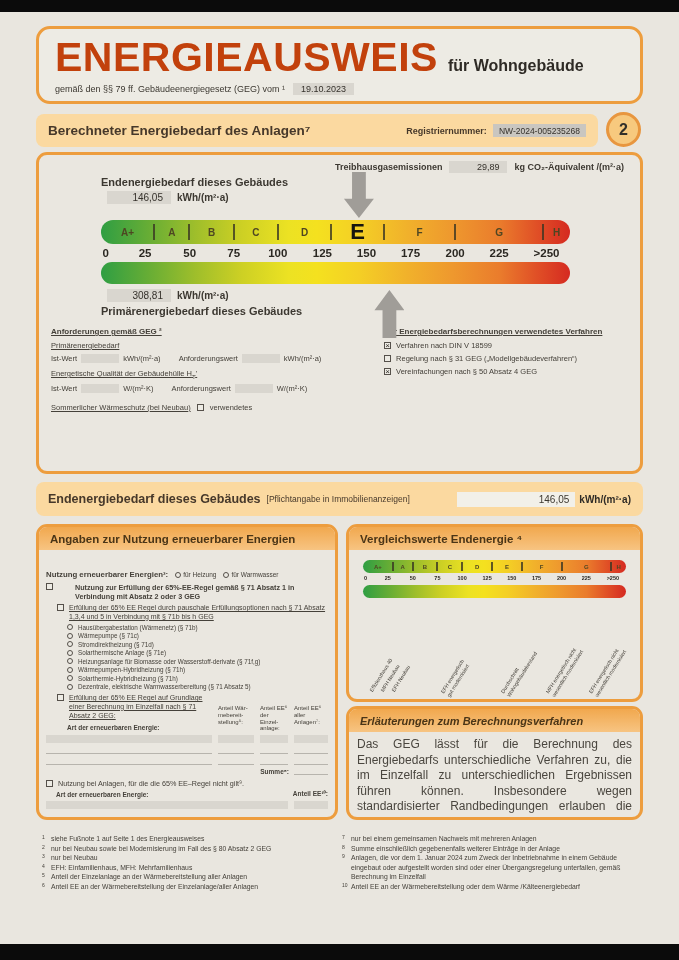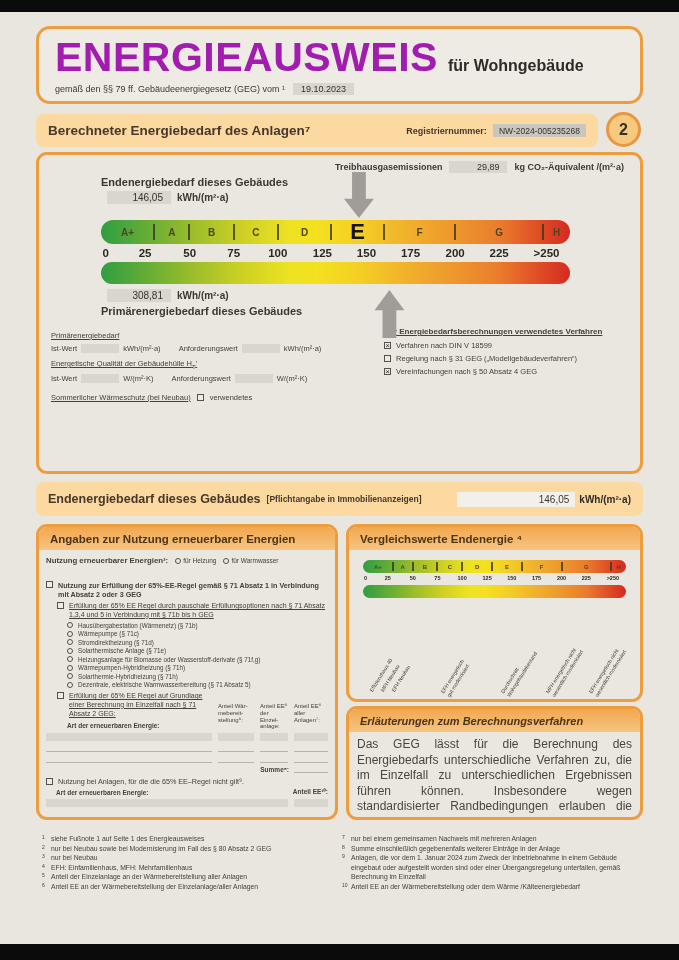--- a/index.html
+++ b/index.html
@@ -7,21 +7,21 @@
   body { position:relative; background:#e9e6df; font-family:"Liberation Sans",sans-serif; color:#3c3831; overflow:hidden; }
   .black-bar { position:absolute; left:0; width:679px; background:#0b0b0b; }
   .bar-top { top:0; height:12px; }
   .bar-bottom { top:944px; height:16px; }
   .page { position:absolute; left:0; top:12px; width:679px; height:932px; }
 
   
   .hdr { position:absolute; left:36px; top:14px; width:607px; height:78px; background:#edebe4;
          border:3px solid #ed9d3e; border-radius:14px; padding:8px 16px 0 16px; }
   .hdr-title-row { display:flex; align-items:baseline; gap:10px; }
-  .hdr-title { font-size:41px; font-weight:bold; color:#a21caf; letter-spacing:.5px; line-height:1; }
+  .hdr-title { font-size:41px; font-weight:bold; color:#c2410c; letter-spacing:.5px; line-height:1; }
   .hdr-sub { font-size:16px; font-weight:bold; color:#2e2a25; }
   .hdr-law { margin-top:5px; font-size:9px; color:#3c3831; display:flex; align-items:center; gap:8px; }
   .field { display:inline-block; background:#d9d6cf; color:#35312b; padding:1px 8px; }
 
   
   .titlebar { position:absolute; left:36px; top:102px; width:562px; height:33px; background:#fbd9a0;
               border-radius:8px; display:flex; align-items:center; padding:0 12px; }
   .titlebar-title { font-size:13.5px; font-weight:bold; color:#46382a; }
   .reg-label { margin-left:auto; font-size:9px; font-weight:bold; color:#46382a; }
   .reg-value { margin-left:6px; font-size:8.5px; background:#c9c6c0; padding:1.5px 6px; color:#35312b; }
@@ -87,33 +87,33 @@
   .summer-row { display:flex; align-items:center; gap:6px; margin-top:10px; }
   .cb { display:inline-block; width:7px; height:7px; border:1px solid #55504a; background:#edebe4;
         font-size:8px; line-height:6px; text-align:center; color:#2f2b26; flex:0 0 auto; }
   .vrow { display:flex; align-items:flex-start; gap:5px; margin:4px 0; }
   .vrow .cb { margin-top:1px; }
 
   
   .endbar { position:absolute; left:36px; top:470px; width:607px; height:34px; background:#fbd9a0;
             border-radius:8px; display:flex; align-items:center; padding:0 12px; }
   .endbar-label { font-size:12.5px; font-weight:bold; color:#46382a; }
-  .endbar-note { font-size:8.5px; margin-left:6px; color:#46382a;font-weight:bold; }
+  .endbar-note { font-size:8.5px; margin-left:6px; color:#46382a; }
   .endbar-field { margin-left:auto; background:#f2f0e9; width:118px; text-align:right; padding:2px 6px; font-size:10px; }
   .endbar-unit { font-weight:bold; font-size:10px; margin-left:4px; color:#2f2b26; }
 
   
   .renew-box { left:36px; top:512px; width:302px; height:296px; }
   .renew-box .obox-head { font-size:11.5px; }
-  .renew-body { padding:6px 7px; font-size:7px; color:#45413a; }
+  .renew-body { padding:20px 7px; font-size:7px; color:#45413a; }
   .rb-row1 { display:flex; align-items:center; gap:7px; }
   .rb-row1 .lbl { font-weight:bold; font-size:7.8px; }
   .rd { display:inline-block; width:6px; height:6px; border:1px solid #55504a; border-radius:50%; background:#edebe4; margin-right:2px; flex:0 0 auto; vertical-align:-1px; }
   .rgroup { font-size:6.5px; display:flex; align-items:center; }
-  .cb1-row { display:flex; gap:5px; margin-top:16px; font-size:7.2px; font-weight:bold; line-height:1.25; }
+  .cb1-row { display:flex; gap:22px; margin-top:4px; font-size:7.2px; font-weight:bold; line-height:1.25; }
   .cb2-row { display:flex; gap:5px; margin:3px 0 2px 11px; line-height:1.25; }
   .opt-list { margin-left:21px; }
   .opt-row { display:flex; align-items:center; gap:3px; margin:1.5px 0; font-size:6.3px; }
   .calc-head { display:flex; align-items:flex-end; margin:4px 0 0 11px; }
   .calc-left { width:150px; line-height:1.25; }
   .calc-cb { display:flex; gap:5px; }
   .art-label { font-weight:bold; font-size:6.5px; margin:4px 0 0 10px; }
   .cols { display:flex; gap:6px; margin-left:auto; font-size:6px; line-height:1.15; }
   .cols span { white-space:pre-line; }
   .c1 { width:36px; } .c2 { width:28px; } .c3 { width:34px; }
@@ -231,20 +231,21 @@
       </div>
 
       <div class="val-row pri-val-row">
         <span class="field val-field">308,81</span>
         <span class="val-unit">kWh/(m²·a)</span>
       </div>
       <div class="pri-label">Primärenergiebedarf dieses Gebäudes</div>
 
       <div class="req-cols">
         <div class="req-left">
+          <div class="req-h u">Anforderungen gemäß GEG ²</div>
           <div class="u req-sub">Primärenergiebedarf</div>
           <div class="req-row">
             <span>Ist-Wert</span>
             <span class="sfield"></span>
             <span>kWh/(m²·a)</span>
             <span class="gap"></span>
             <span>Anforderungswert</span>
             <span class="sfield"></span>
             <span>kWh/(m²·a)</span>
           </div>

